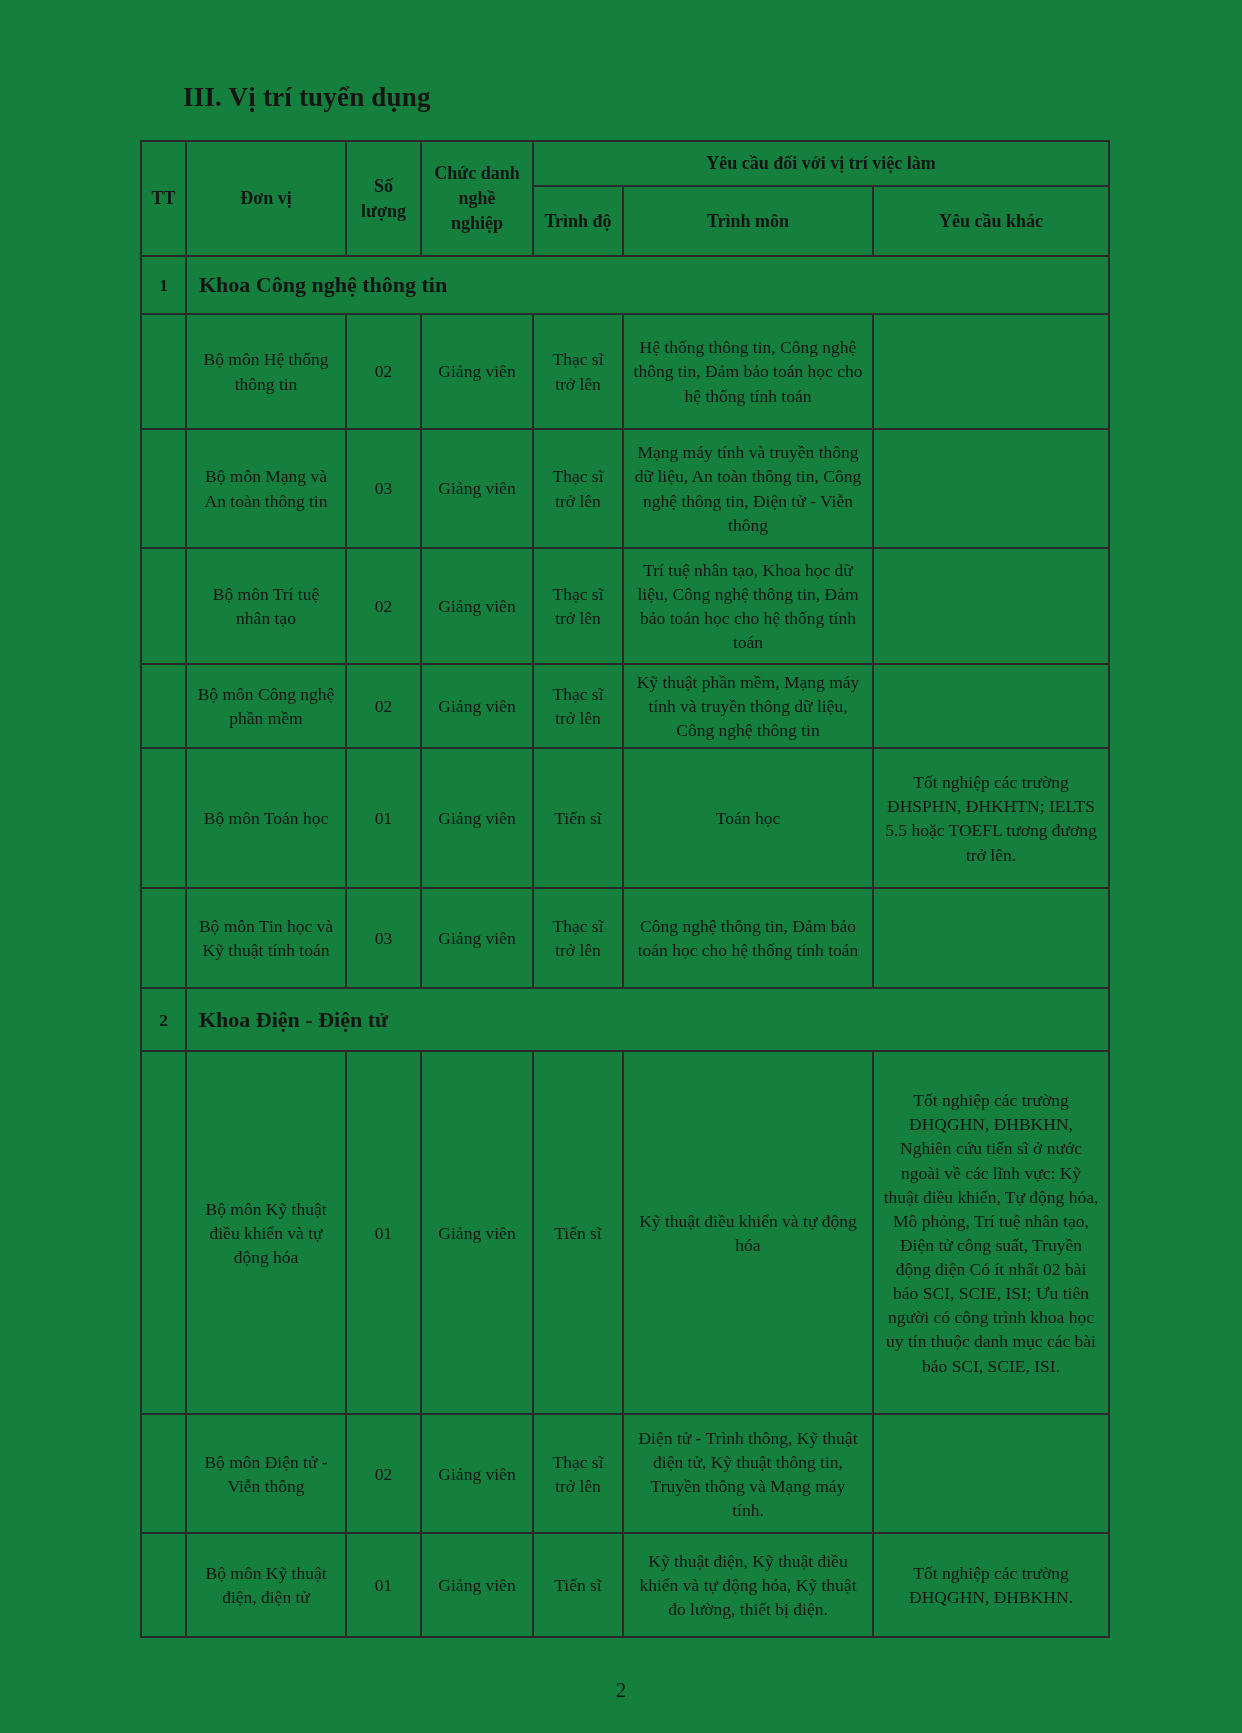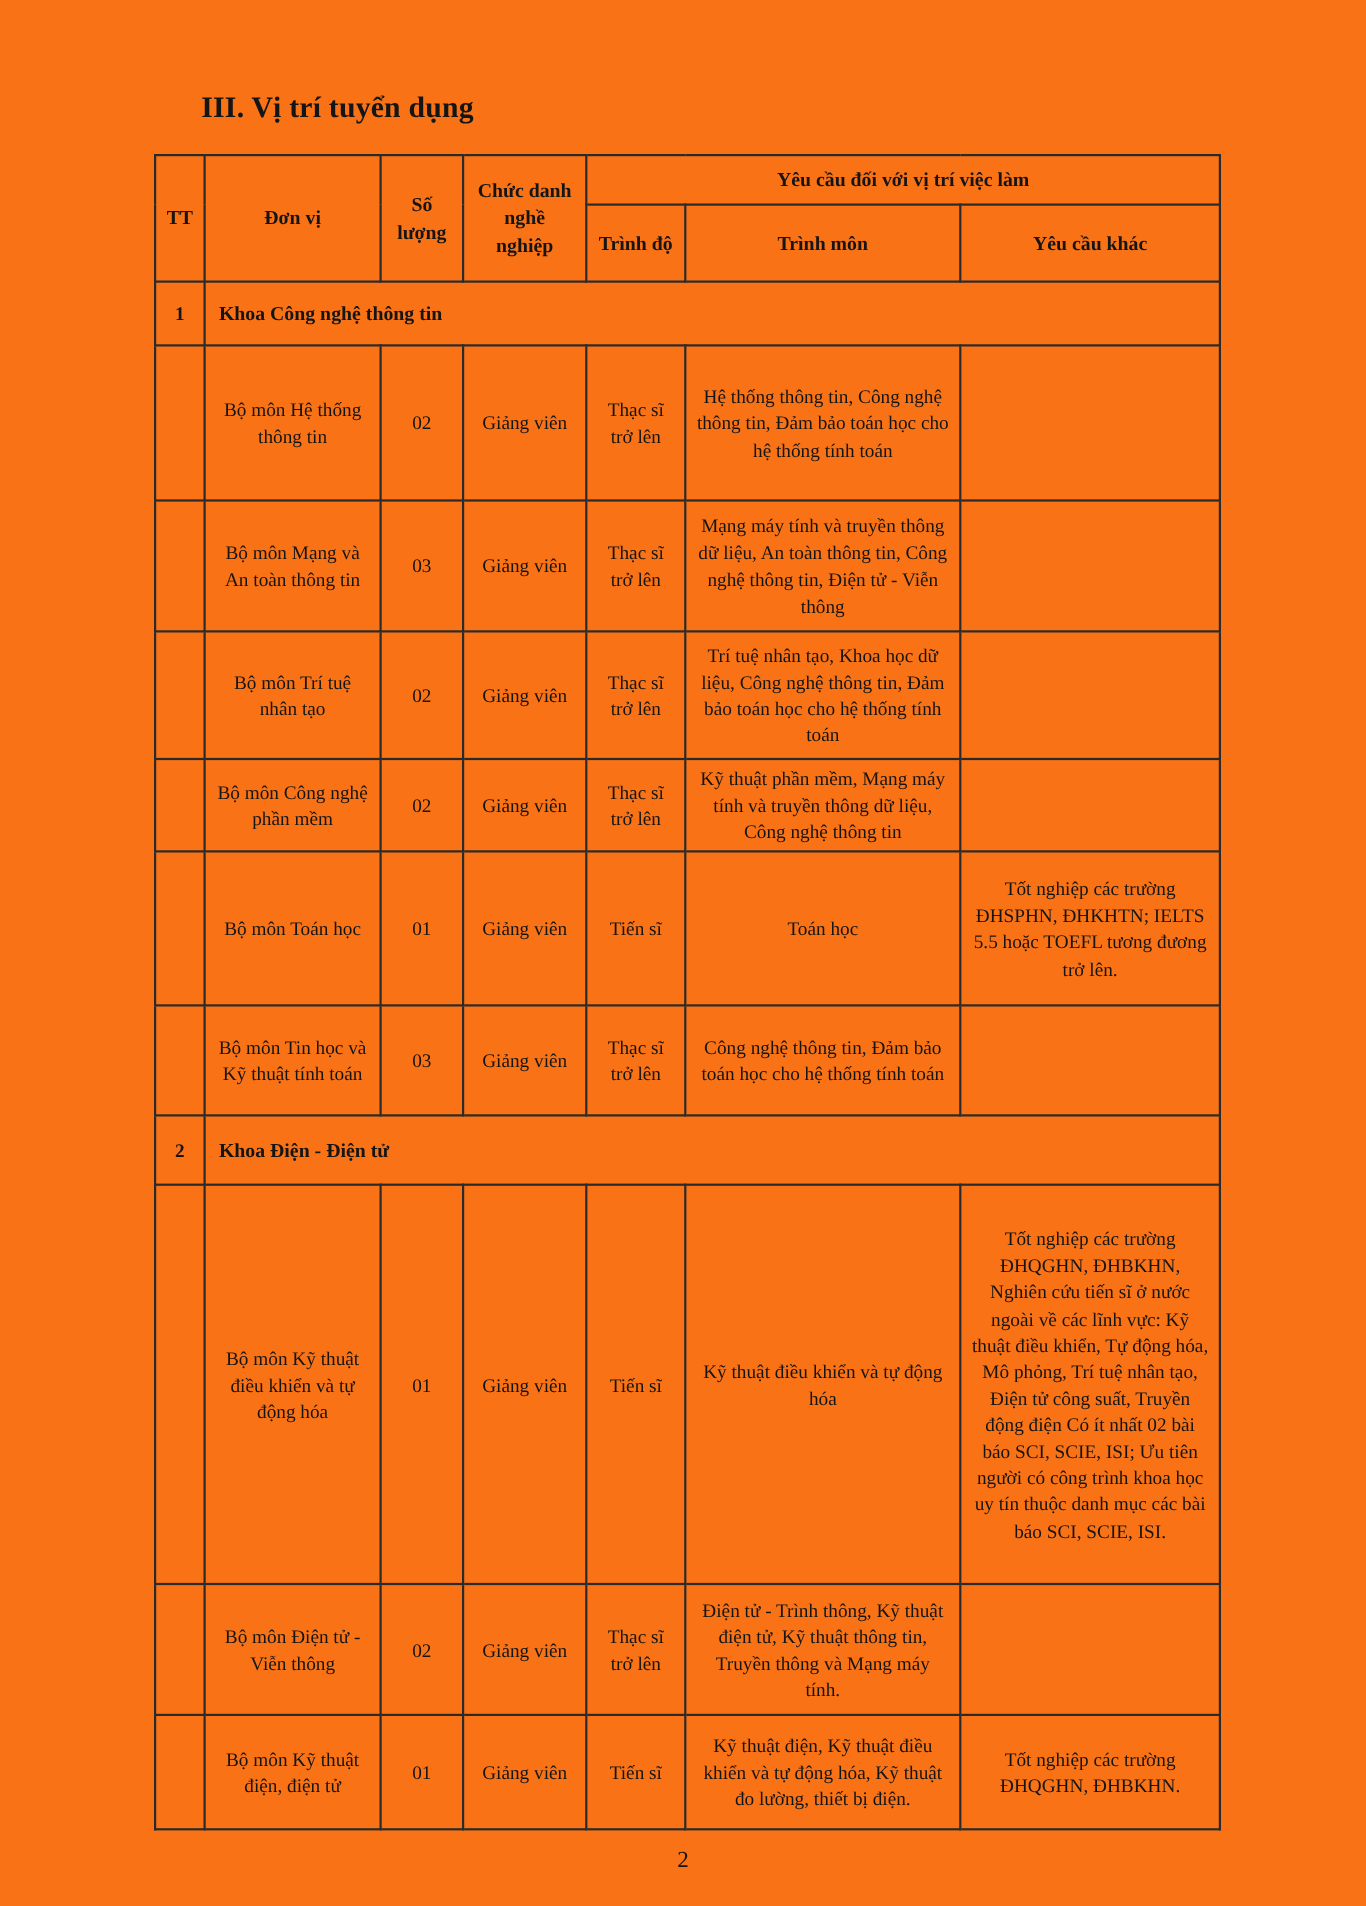--- a/index.html
+++ b/index.html
@@ -6,21 +6,21 @@
   html, body {
     margin: 0;
     padding: 0;
     background: #e8e8e8;
   }
   .page {
     position: relative;
     width: 1242px;
     height: 1733px;
     margin: 0 auto;
-    background: #f97316;
+    background: #15803d;
     color: #151515;
     font-family: "Liberation Serif", "DejaVu Serif", serif;
     overflow: hidden;
   }
   .doc-title {
     position: absolute;
     left: 183px;
     top: 82px;
     font-size: 27px;
     font-weight: bold;
@@ -54,21 +54,21 @@
   table.positions th {
     font-weight: bold;
     font-size: 18px;
   }
   td.cell-donvi {
     text-align: left;
   }
   tr.group-row td.cell-group-label {
     text-align: left;
     font-weight: bold;
-    font-size: 18px;
+    font-size: 22px;
     padding-left: 12px;
   }
   tr.group-row td.cell-tt {
     font-weight: bold;
   }
   .page-number {
     position: absolute;
     left: 0;
     top: 1678px;
     width: 1242px;
@@ -107,21 +107,21 @@
         <th>Yêu cầu khác</th>
       </tr>
     </thead>
     <tbody>
 
       <tr class="group-row" style="height:58px">
         <td class="cell-tt">1</td>
         <td class="cell-group-label" colspan="6">Khoa Công nghệ thông tin</td>
       </tr>
 
-      <tr style="height:141px">
+      <tr style="height:115px">
         <td></td>
         <td class="cell-donvi">Bộ môn Hệ thống thông tin</td>
         <td>02</td>
         <td>Giảng viên</td>
         <td>Thạc sĩ trở lên</td>
         <td>Hệ thống thông tin, Công nghệ thông tin, Đảm bảo toán học cho hệ thống tính toán</td>
         <td></td>
       </tr>
 
       <tr style="height:119px">

